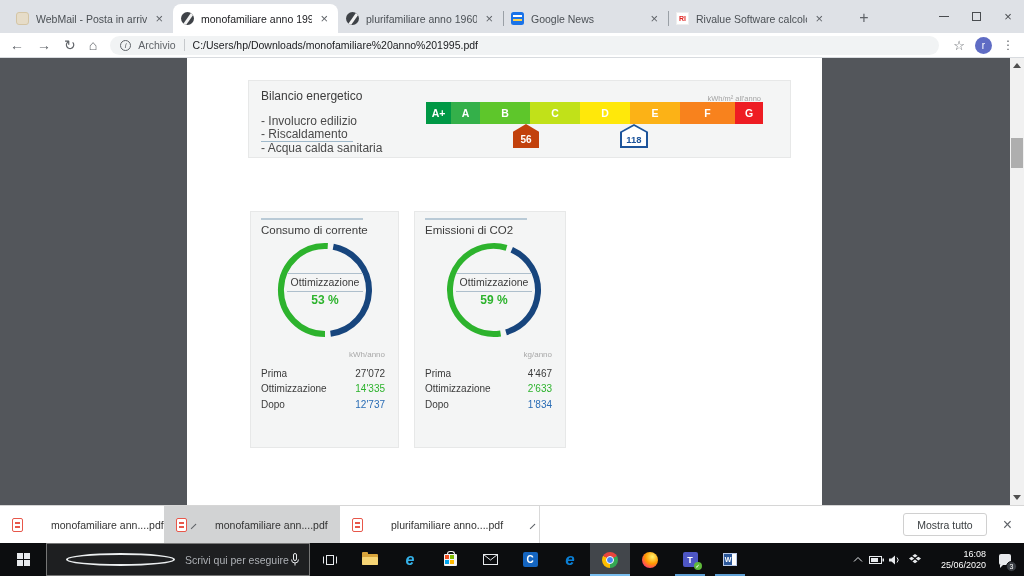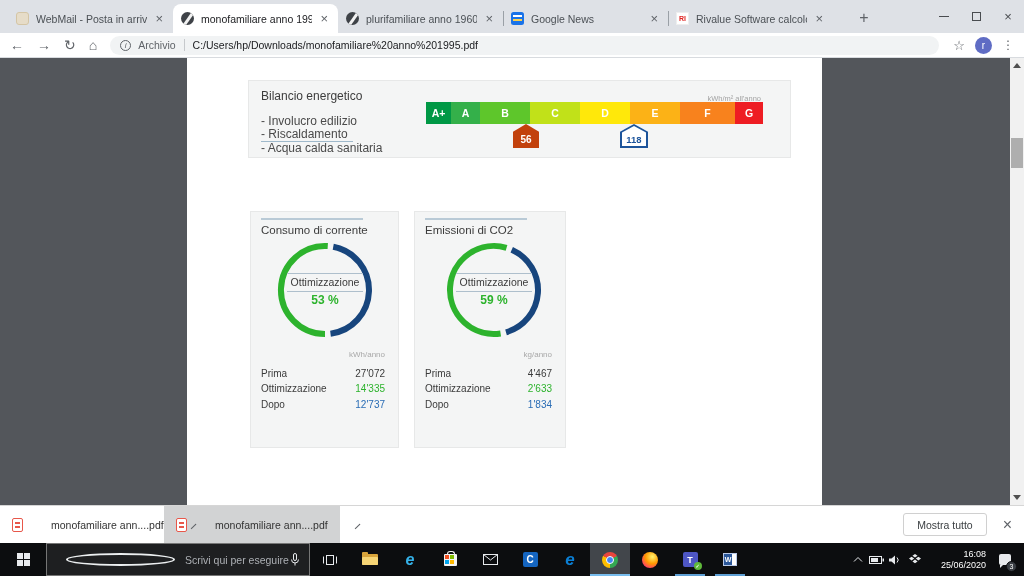--- a/index.html
+++ b/index.html
@@ -311,20 +311,25 @@
         <div class="dlitem" style="width: 164px;">
           <span class="pdfico"></span>
           <span class="dlname">monofamiliare ann....pdf</span>
           <span class="chevup"></span>
         </div>
         <div class="dlitem hl" style="width: 176px;">
           <span class="pdfico"></span>
           <span class="dlname">monofamiliare ann....pdf</span>
           <span class="chevup"></span>
         </div>
+        <div class="dlitem endsep" style="width: 200px;">
+          <span class="pdfico"></span>
+          <span class="dlname">plurifamiliare anno....pdf</span>
+          <span class="chevup"></span>
+        </div>
       </div>
     <div class="dlright">
       <div class="showall">Mostra tutto</div>
       <span class="dlclose">×</span>
     </div>
   </div>
 
   <div class="taskbar">
     <div class="tslot tstart">
       <span class="winlogo">

